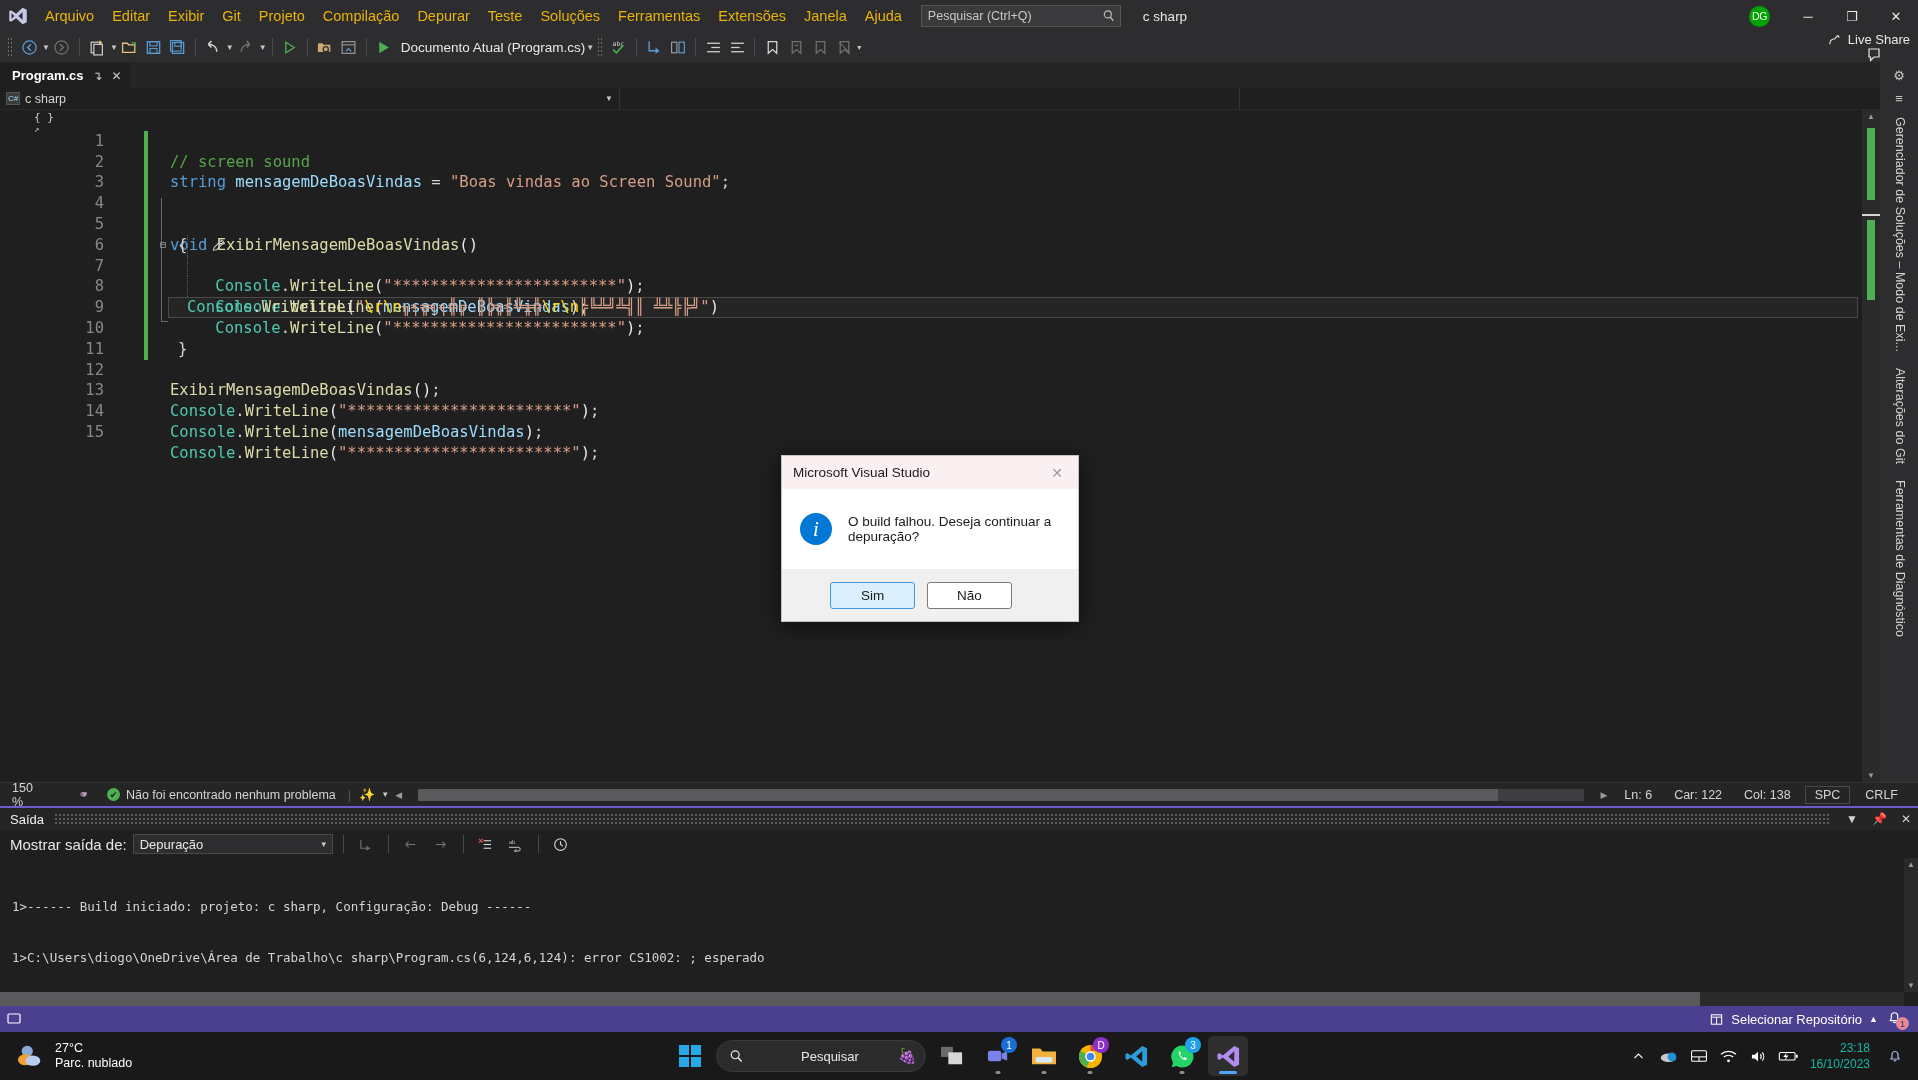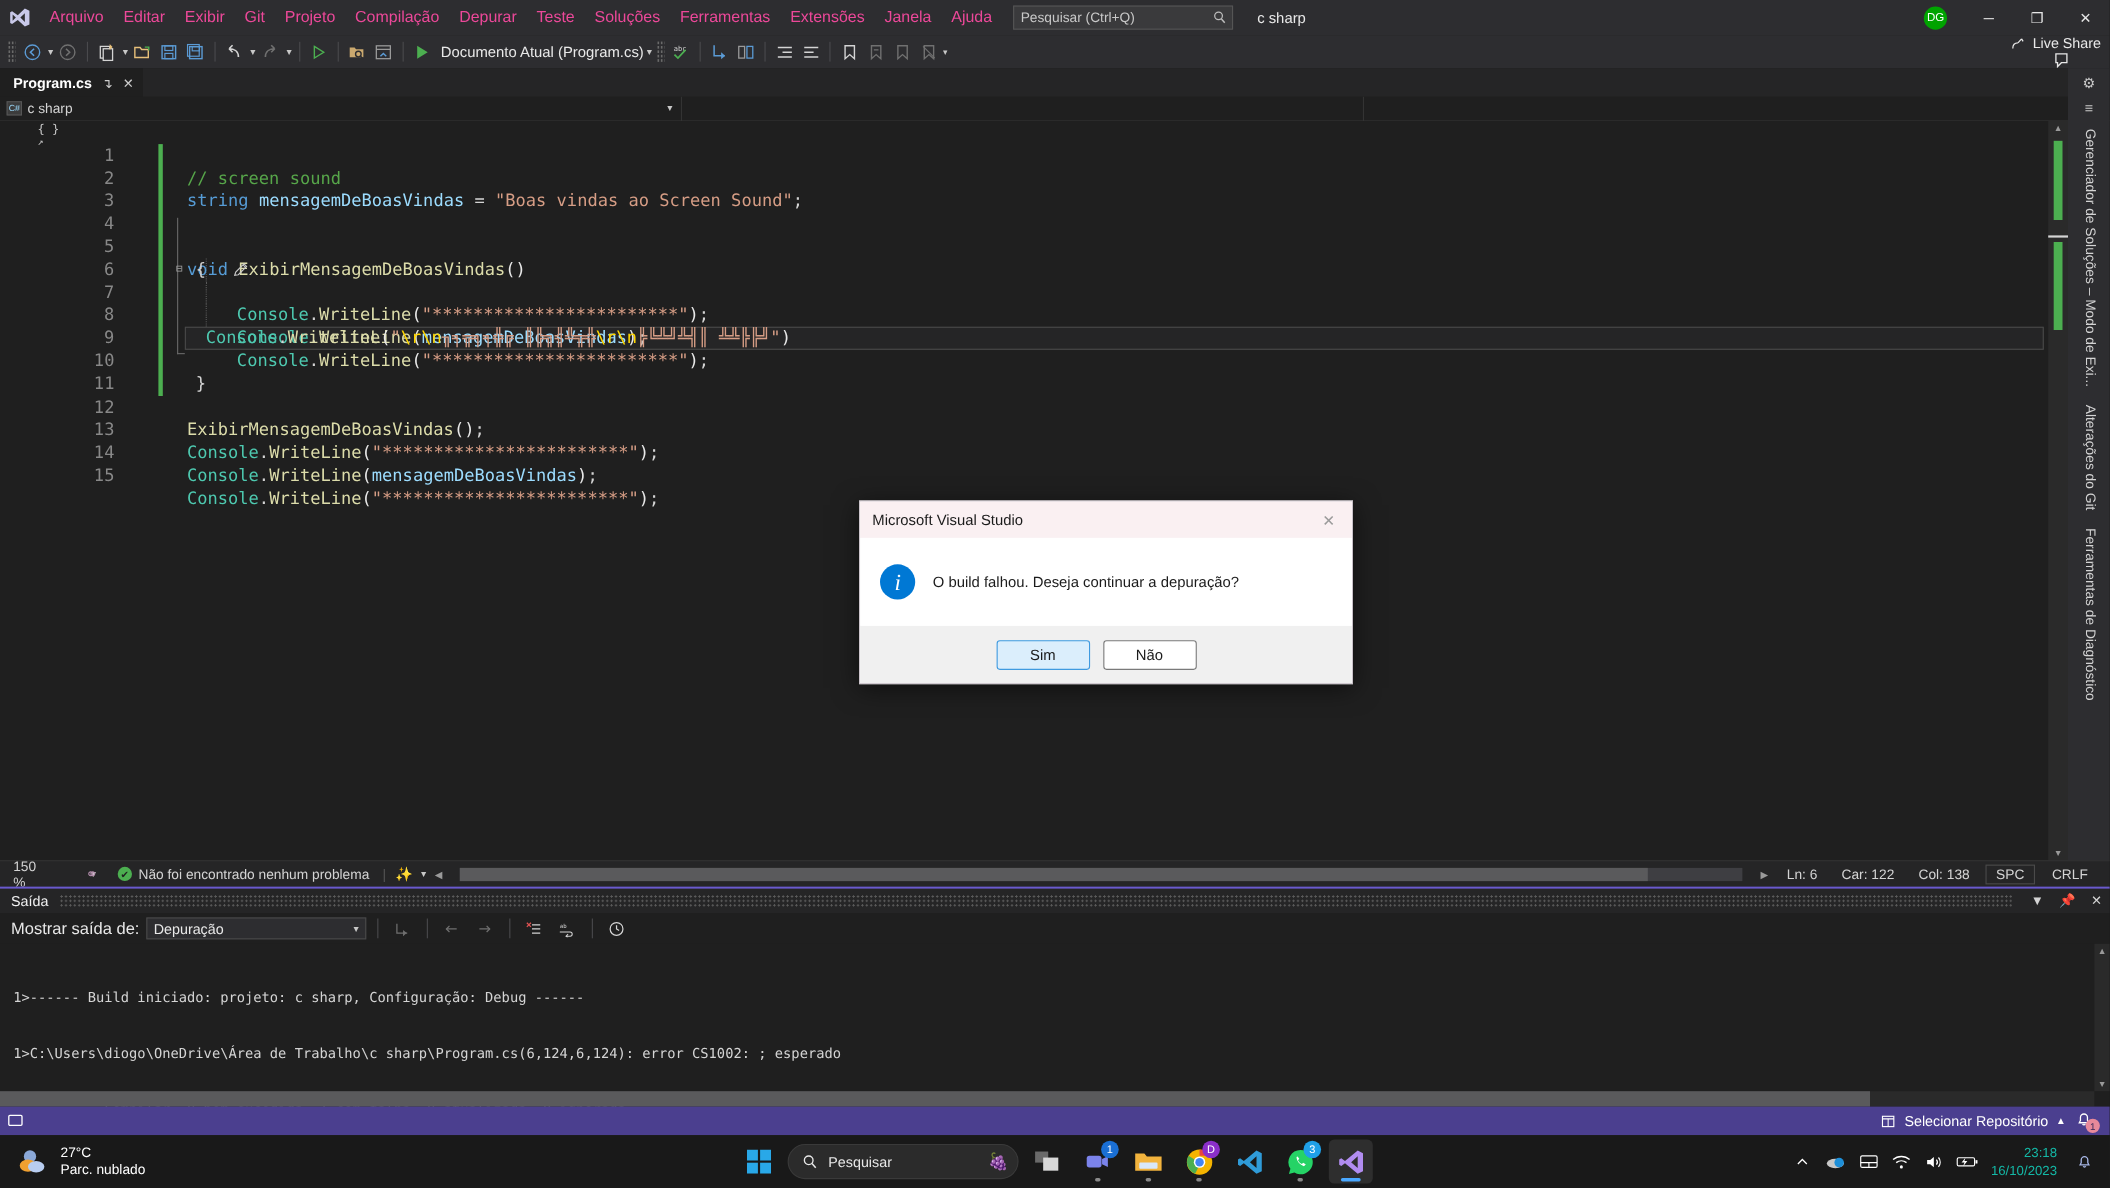--- a/index.html
+++ b/index.html
@@ -16,21 +16,21 @@
     position: absolute; left: 0; top: 0; width: 1918px; height: 32px;
     background: #2d2d30; display: flex; align-items: center;
   }
   .vs-logo {
     width: 36px; height: 32px; display: flex; align-items: center; justify-content: center;
   }
   .vs-logo svg { display: block; }
   .menu { display: flex; align-items: center; height: 32px; }
   .menu-item {
     padding: 0 9px; height: 32px; line-height: 32px;
-    color: #ec4899; font-size: 14.5px; white-space: nowrap; cursor: default;
+    color: #eab308; font-size: 14.5px; white-space: nowrap; cursor: default;
   }
   .search-box {
     margin-left: 10px; width: 200px; height: 22px; background: #3a3a3c;
     border: 1px solid #555; display: flex; align-items: center;
     padding: 0 4px 0 6px;
   }
   .search-box input {
     flex: 1; background: transparent; border: none; outline: none;
     color: #c8c8c8; font-size: 12.5px; font-family: "Liberation Sans", sans-serif;
   }
@@ -257,21 +257,21 @@
   .tb-center {
     position: absolute; left: 50%; transform: translateX(-50%);
     display: flex; align-items: center; gap: 6px; height: 48px;
   }
   .start-btn { width: 40px; height: 40px; display: flex; align-items: center; justify-content: center; }
   .taskbar-search {
     width: 210px; height: 32px; border-radius: 16px; background: #2b2b2b;
     display: flex; align-items: center; padding: 0 8px 0 12px; gap: 9px;
     border: 1px solid #3a3a3a;
   }
-  .taskbar-search span { color: #e8e8e8; font-size: 13px; }
+  .taskbar-search span { color: #e8e8e8; font-size: 13px; margin-left: 48px; }
   .tb-app {
     position: relative; width: 40px; height: 40px; display: flex;
     align-items: center; justify-content: center; border-radius: 5px;
   }
   .tb-app.active { background: #2e2e2e; }
   .tb-app .underline {
     position: absolute; bottom: 2px; left: 50%; transform: translateX(-50%);
     width: 5px; height: 3px; border-radius: 2px; background: #8a8a8a;
   }
   .tb-app.active .underline { width: 18px; background: #4aa8ff; }
@@ -286,21 +286,21 @@
   }
   .tray-ic { width: 30px; height: 40px; display: flex; align-items: center; justify-content: center; color: #ffffff; }
   .clock {
     color: #14b8a6; font-size: 12px; line-height: 16px; text-align: right;
     padding: 0 10px 0 6px;
   }
 
   
   .modal-overlay { position: absolute; left: 0; top: 0; width: 1918px; height: 1080px; }
   .dialog {
-    position: absolute; left: 781px; top: 455px; width: 449px; height: 167px;
+    position: absolute; left: 781px; top: 455px; width: 298px; height: 167px;
     background: #ffffff; box-shadow: 0 4px 22px rgba(0,0,0,.55);
     border: 1px solid #c8c0c8; display: flex; flex-direction: column;
     font-family: "Liberation Sans", sans-serif;
   }
   .dlg-title {
     height: 33px; background: #faf0f2; display: flex; align-items: center;
     padding: 0 0 0 11px; color: #1b1b1b; font-size: 13.5px;
   }
   .dlg-close {
     margin-left: auto; width: 42px; height: 33px; display: flex;

